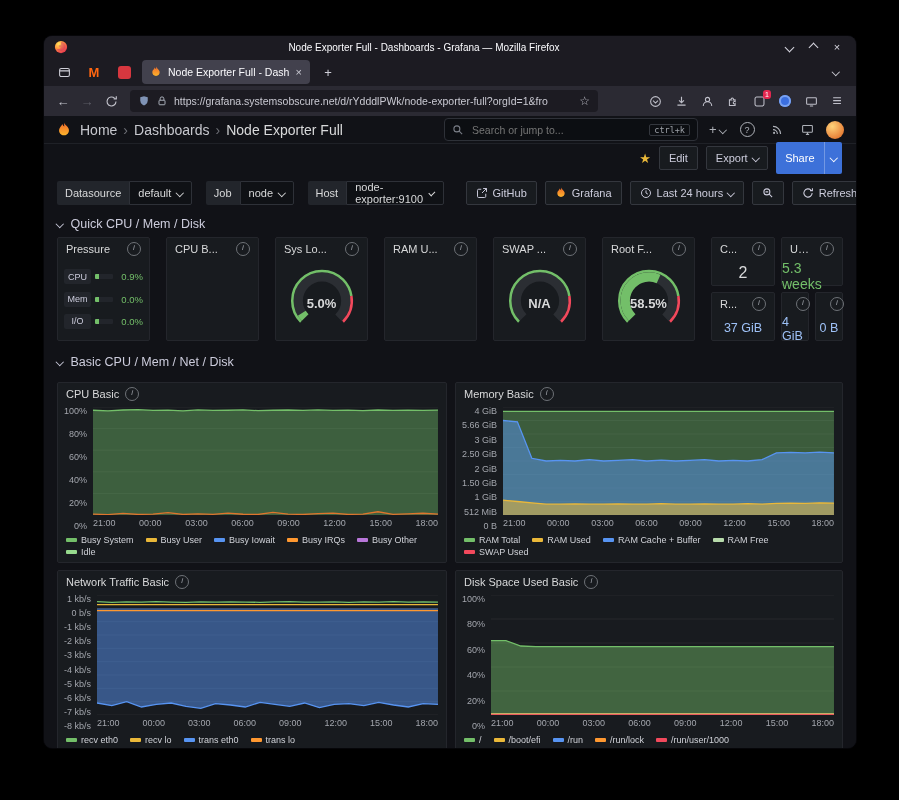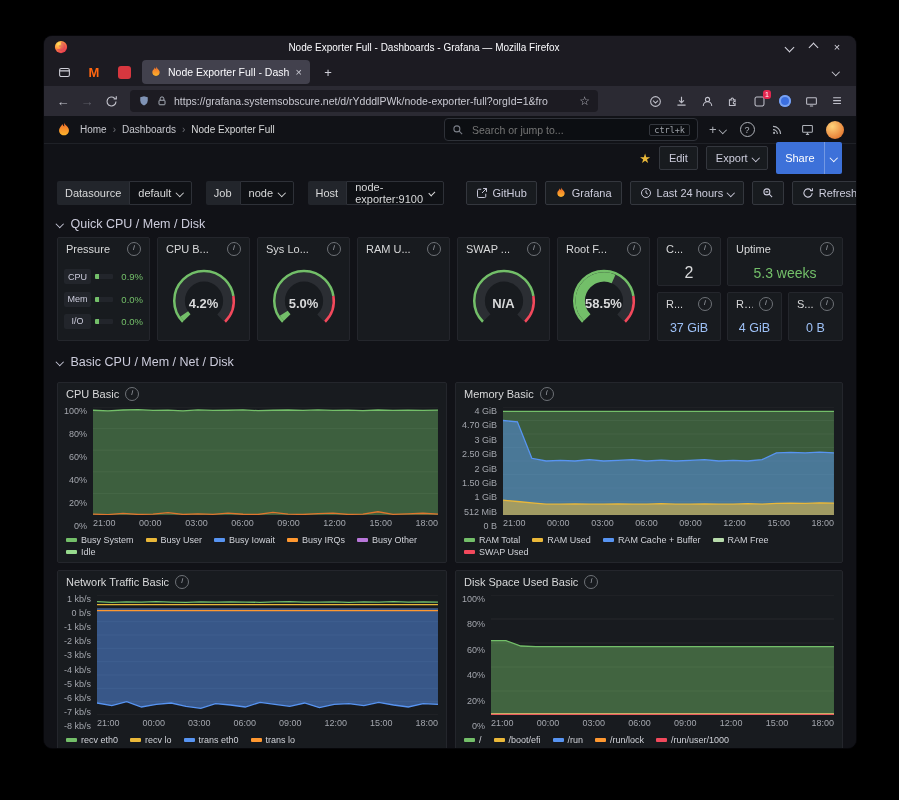--- a/index.html
+++ b/index.html
@@ -28,21 +28,21 @@
   .url-input{flex:1;background:transparent;border:none;outline:none;color:#c9c9d2;font-size:10.5px;font-family:"Liberation Sans",sans-serif;padding:0;min-width:0}
   .url-star{color:#b9b9c2;font-size:12px}
   .nav-right{display:flex;align-items:center;gap:4px;margin-left:auto}
   .nav-ic{width:22px;height:22px;display:inline-flex;align-items:center;justify-content:center;color:#bfbfc9;position:relative}
   .dot-badge{position:absolute;top:0;right:-1px;background:#e22850;color:#fff;font-size:7px;line-height:9px;border-radius:3px;padding:0 2px}
   .blue-circ{width:12px;height:12px;border-radius:50%;background:#3b6fe0;box-shadow:inset 0 0 0 2px #7aa2f0;display:inline-block}
   .i12{width:12px;height:12px;display:block}.i13{width:13px;height:13px;display:block}.i14{width:14px;height:14px;display:block}.i16{width:16px;height:16px;display:block}
   
   .grafana{flex:1;display:flex;flex-direction:column;background:#111217;min-height:0}
   .g-topnav{height:27px;display:flex;align-items:center;gap:8px;padding:0 12px;border-bottom:1px solid #1f2127;flex:none}
-  .crumb{display:flex;align-items:center;gap:6px;font-size:10px;color:#c7c8ce}
+  .crumb{display:flex;align-items:center;gap:6px;font-size:14px;color:#c7c8ce}
   .crumb .sep{color:#6e7077}
   .crumb .last{color:#d8d9da}
   .g-search{width:238px;height:21px;border:1px solid #2e3138;background:#0c0e12;border-radius:4px;display:flex;align-items:center;gap:6px;padding:0 7px;color:#7a7e87;margin-left:auto}
   .g-search input{flex:1;background:transparent;border:none;outline:none;color:#ccccdc;font-size:10.5px;font-family:"Liberation Sans",sans-serif;min-width:0}
   .kbd{border:1px solid #34373e;border-radius:2px;padding:0 4px;font-size:8.5px;color:#9da1a8;font-family:"DejaVu Sans Mono",monospace;white-space:nowrap}
   .g-ico{width:22px;height:22px;display:inline-flex;align-items:center;justify-content:center;color:#aeb1b8;gap:3px;font-size:13px}
   .qmark{width:13px;height:13px;border:1.2px solid #aeb1b8;border-radius:50%;font-size:9px;display:inline-flex;align-items:center;justify-content:center}
   .avatar{width:18px;height:18px;border-radius:50%;background:radial-gradient(circle at 35% 30%,#ffd37a,#e8833a 70%,#b05a20);flex:none}
   .g-toolbar{height:28px;display:flex;align-items:center;justify-content:flex-end;gap:8px;padding:0 14px;flex:none}
   .star-btn{color:#eab839;font-size:13px}
@@ -51,21 +51,21 @@
   .share-main{background:#3d71d9;color:#fff;font-size:11px;display:flex;align-items:center;padding:0 9px}
   .share-chev{background:#3d71d9;color:#fff;display:flex;align-items:center;padding:0 6px;border-left:1px solid rgba(255,255,255,.28)}
   .g-controls{height:28px;display:flex;align-items:center;gap:8px;padding:0 13px;margin-top:7px;flex:none}
   .var-group{display:flex;height:24px;margin-right:6px}
   .var-label{background:#22252b;border-radius:2px 0 0 2px;padding:0 8px;line-height:24px;font-size:11px;color:#d8d9da}
   .var-value{border:1px solid #2e3138;background:#0f1115;border-radius:0 2px 2px 0;padding:0 8px;display:flex;align-items:center;gap:6px;font-size:11px;color:#d8d9da}
   .g-controls .spacer{flex:1}
   
   .dash{flex:1;padding:4px 13px 13px;min-height:0;overflow:hidden}
   .sec-hdr{display:flex;align-items:center;gap:8px;height:26px;color:#ccccdc;font-size:12.5px;font-weight:500}
-  .row1{display:flex;gap:7px;height:104px}
+  .row1{display:flex;gap:16px;height:104px}
   .panel{background:#181b1f;border:1px solid #24262c;border-radius:2px;display:flex;flex-direction:column;min-width:0;min-height:0}
   .p-hdr{height:22px;display:flex;align-items:center;gap:6px;padding:0 8px;flex:none}
   .p-hdr.sb{justify-content:space-between}
   .p-title{font-size:11px;color:#d8d9da;white-space:nowrap;overflow:hidden;text-overflow:ellipsis}
   .info{width:12px;height:12px;border:1px solid #6e7277;border-radius:50%;color:#9da1a8;font-size:8px;line-height:10px;text-align:center;flex:none;font-style:italic}
   .w90{width:91px;flex:none}
   .right-col{flex:1;display:flex;flex-direction:column;gap:6px;min-width:0}
   .rc-row{flex:1;display:flex;gap:6px;min-height:0}
   .stat-sm{width:62px;flex:none}
   .flex1{flex:1}
@@ -384,31 +384,20 @@
               <span class="pr-val">0.0%</span>
             </div>
           </div>
         </div>
 
         <div class="panel w90">
           <div class="p-hdr sb">
                 <span class="p-title">CPU B...</span>
                 <span class="info">i</span>
               </div>
-          <div class="g-body">
-                <span class="gauge">
-                  <svg viewBox="0 0 100 80">
-                    <circle cx="50" cy="42" r="28" fill="none" stroke="#2b2e33" stroke-width="11" pathLength="100" stroke-dasharray="75 25" transform="rotate(135 50 42)"></circle>
-                    <circle cx="50" cy="42" r="28" fill="none" stroke="#73bf69" stroke-width="11" pathLength="100" stroke-dasharray="3.15 100" transform="rotate(135 50 42)"></circle>
-                    <circle cx="50" cy="42" r="35" fill="none" stroke="#73bf69" stroke-width="3" pathLength="100" stroke-dasharray="60 100" transform="rotate(135 50 42)"></circle>
-                    <circle cx="50" cy="42" r="35" fill="none" stroke="#f2495c" stroke-width="3" pathLength="100" stroke-dasharray="15 100" stroke-dashoffset="-60" transform="rotate(135 50 42)"></circle>
-                  </svg>
-                </span>
-            <span class="gauge-val">4.2%</span>
-              </div>
         </div>
         <div class="panel w90">
           <div class="p-hdr sb">
                 <span class="p-title">Sys Lo...</span>
                 <span class="info">i</span>
               </div>
           <div class="g-body">
                 <span class="gauge">
                   <svg viewBox="0 0 100 80">
                     <circle cx="50" cy="42" r="28" fill="none" stroke="#2b2e33" stroke-width="11" pathLength="100" stroke-dasharray="75 25" transform="rotate(135 50 42)"></circle>
@@ -577,21 +566,21 @@
               </div>
         </div>
         <div class="panel cr">
           <div class="p-hdr">
                 <span class="p-title">Memory Basic</span>
                 <span class="info">i</span>
               </div>
           <div class="chart-body">
             <div class="ylabels">
                   <span>4 GiB</span>
-                  <span>4.70 GiB</span>
+                  <span>5.66 GiB</span>
                   <span>3 GiB</span>
                   <span>2.50 GiB</span>
                   <span>2 GiB</span>
                   <span>1.50 GiB</span>
                   <span>1 GiB</span>
                   <span>512 MiB</span>
                   <span>0 B</span>
                 </div>
             <div class="plot-col">
               <div class="plot">

